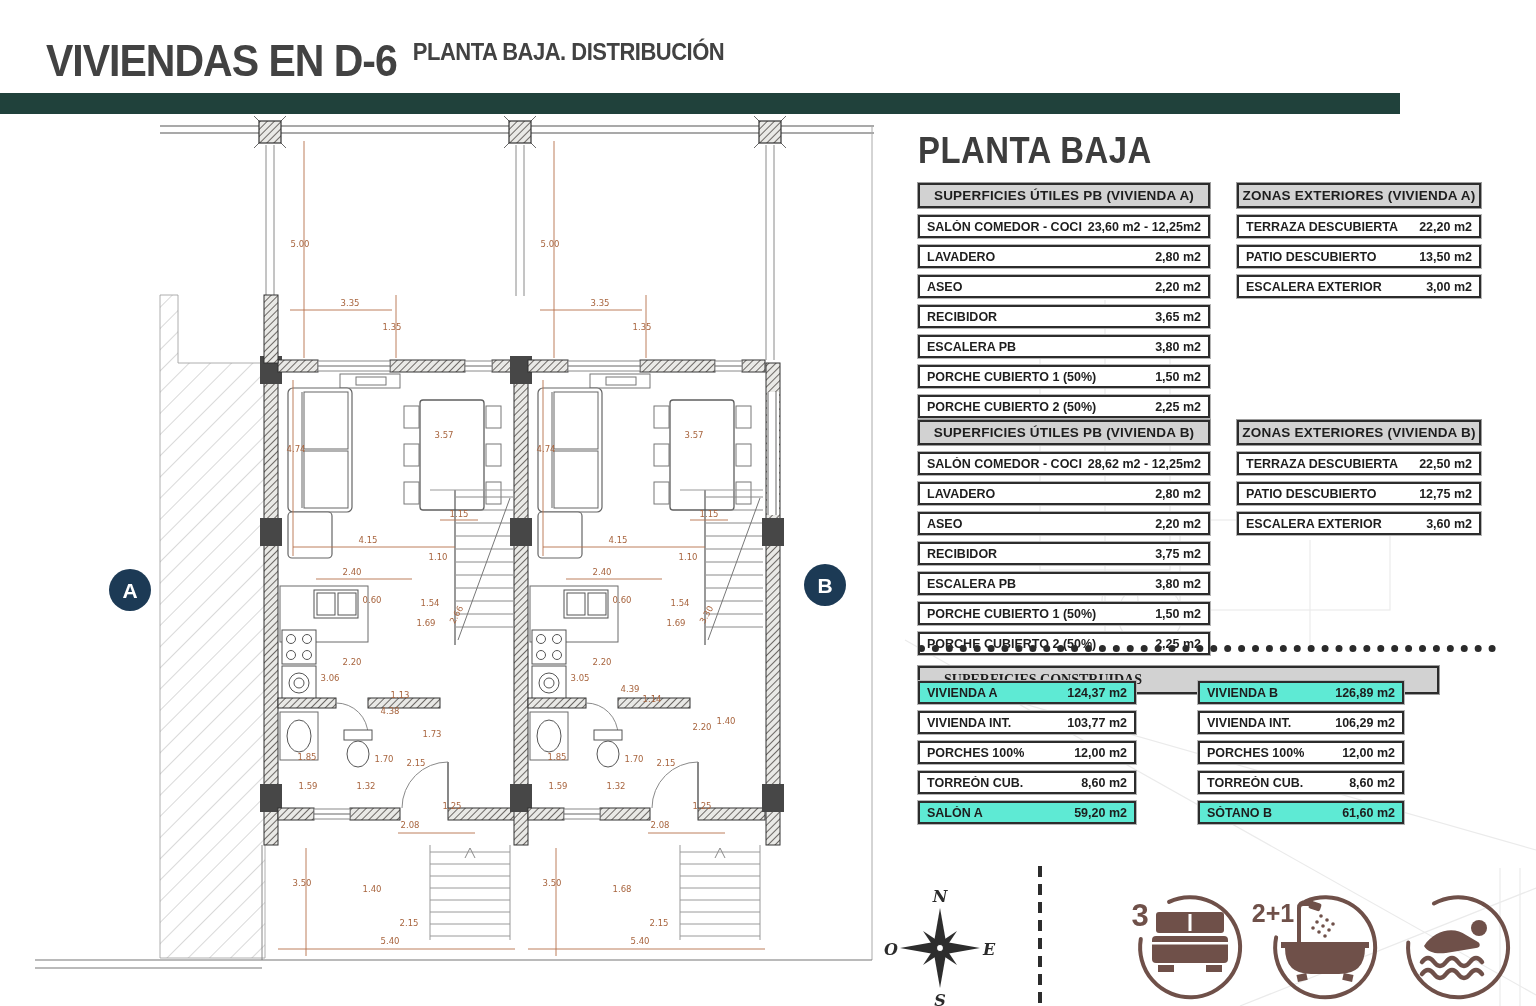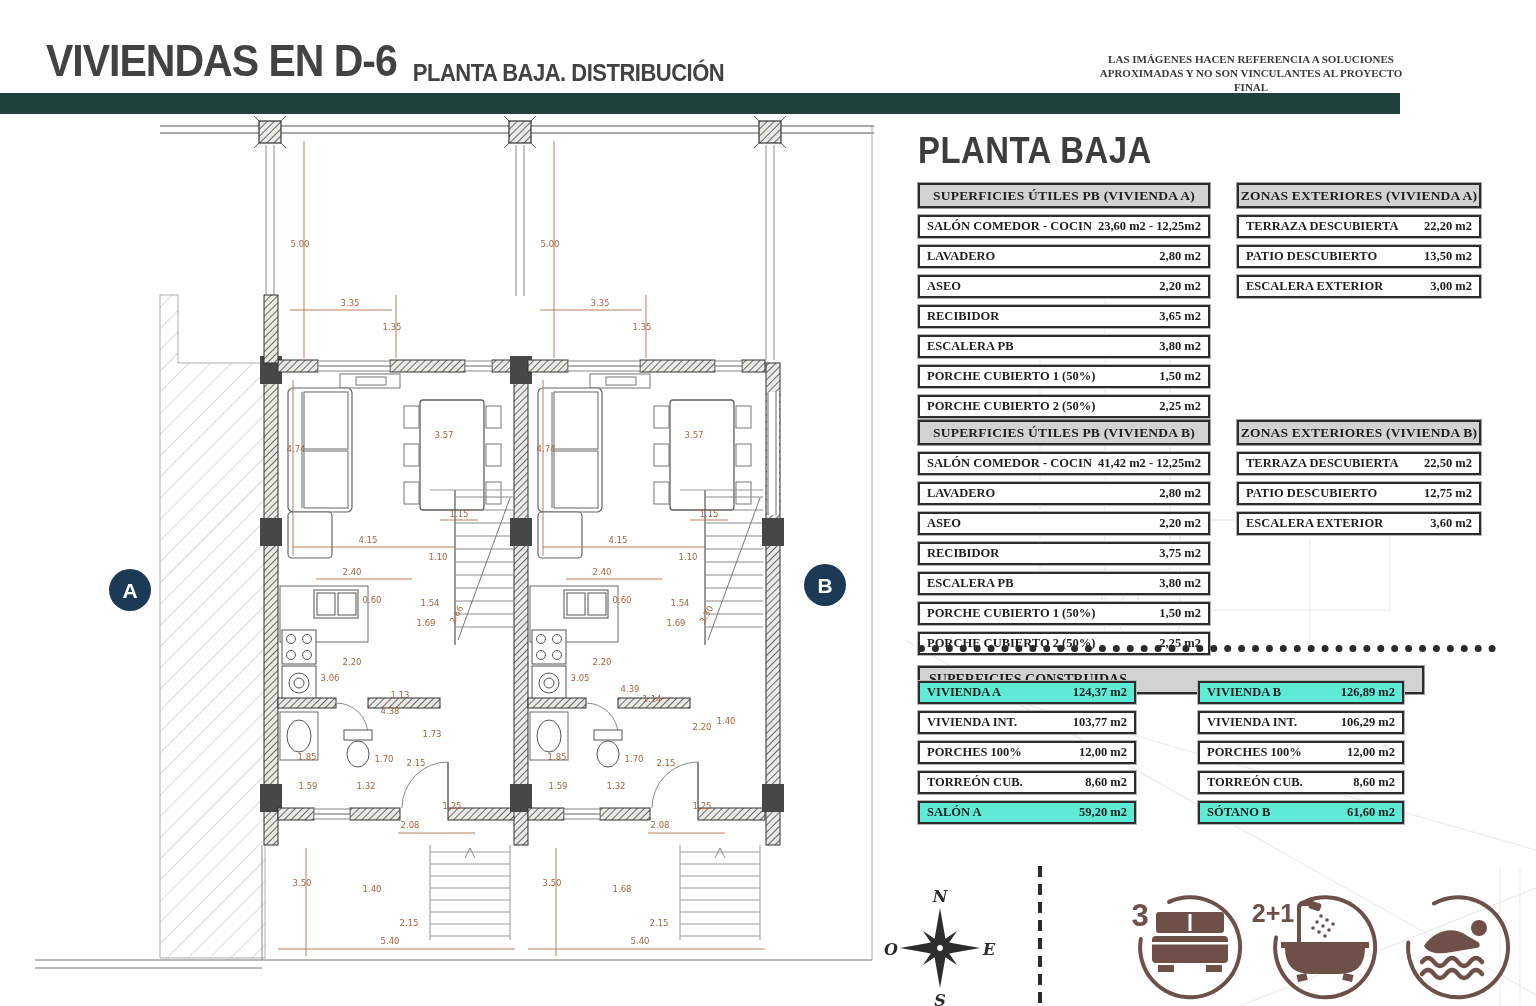--- a/index.html
+++ b/index.html
@@ -1,61 +1,57 @@
 <!DOCTYPE html>
 <html><head>
 <meta charset="utf-8">
 <style>
   html,body{margin:0;padding:0;background:#ffffff;}
   #page{position:relative;width:1536px;height:1006px;background:#ffffff;overflow:hidden;
         font-family:"Liberation Serif",serif;}
   
-  #title-wrap{position:absolute;left:46px;top:40px;display:flex;align-items:flex-end;color:#424242;}
+  #title-wrap{position:absolute;left:46px;top:40px;display:flex;align-items:flex-start;color:#424242;}
   #title-main{font-family:"Liberation Sans",sans-serif;font-weight:800;font-size:41px;letter-spacing:-1px;
               transform:scaleY(1.08);transform-origin:left bottom;white-space:nowrap;}
   #title-sub{font-family:"Liberation Sans",sans-serif;font-weight:800;font-size:22px;letter-spacing:-0.5px;
              margin-left:16px;transform:scaleY(1.05);transform-origin:left bottom;white-space:nowrap;}
   #disclaimer{position:absolute;left:1098px;top:52px;width:306px;text-align:center;
               font-family:"Liberation Serif",serif;font-weight:bold;font-size:11px;line-height:14px;color:#3a3a3a;}
   #teal-bar{position:absolute;left:0;top:93px;width:1400px;height:21px;background:#20413b;}
   
   #panel-heading{position:absolute;left:918px;top:128px;font-family:"Liberation Sans",sans-serif;
                  font-weight:800;font-size:35px;letter-spacing:0.5px;color:#3d3d3d;
                  transform:scaleY(1.08) scaleX(.94);transform-origin:left top;white-space:nowrap;}
-  .stable{position:absolute;font-family:Liberation Serif, serif;font-weight:bold;color:#1d1d1d;text-align:center;}
+  .stable{position:absolute;font-family:Liberation Sans, sans-serif;font-weight:bold;color:#1d1d1d;text-align:center;}
   .thead{height:21px;background:#d2d2d2;border:2px solid #2c2c2c;box-shadow:0 0 0 1px #9d9d9d;
          display:flex;align-items:center;justify-content:center;font-size:13.5px;letter-spacing:.2px;}
   .trow{height:19px;margin-top:7px;background:#ffffff;border:2px solid #2c2c2c;box-shadow:0 0 0 1px #b5b5b5;
         display:flex;justify-content:space-between;align-items:center;padding:0 7px;font-size:12.5px;white-space:nowrap;}
   .trow.shaded{background:#5eead4;}
   .trow .tlabel{overflow:hidden;}
   .trow .tvalue{margin-left:6px;}
   #dotted-sep{position:absolute;left:918px;top:645px;width:578px;height:0;border-top:7px dotted #2b2b2b;}
   #constr-header{position:absolute;left:918px;top:666px;width:493px;height:24px;background:#d2d2d2;
                  border:2px solid #2c2c2c;box-shadow:0 0 0 1px #9d9d9d;display:flex;align-items:center;
-                 font-family:"Liberation Serif",serif;font-weight:bold;font-size:14px;color:#1d1d1d;padding-left:9px;}
+                 font-family:"Liberation Serif",serif;font-weight:bold;font-size:14px;color:#1d1d1d;padding-left:24px;}
   svg{position:absolute;left:0;top:0;}
   .dim{font:8.5px "DejaVu Sans",sans-serif;fill:#a8653f;text-anchor:middle;}
   .marker-label{font:bold 21px "Liberation Sans",sans-serif;fill:#ffffff;text-anchor:middle;}
   .compass-letter{font:italic bold 16px "DejaVu Serif",serif;fill:#2b2b2b;text-anchor:middle;}
   .icon-count{font:bold 31px "Liberation Sans",sans-serif;fill:#6f5049;text-anchor:middle;}
   .icon-count.small{font-size:25px;}
 </style>
 </head>
 <body>
 
 <div id="page">
 
   <div id="title-wrap">
     <span id="title-main">VIVIENDAS EN D-6</span>
     <span id="title-sub">PLANTA BAJA. DISTRIBUCIÓN</span>
-  </div>
-  <div id="disclaimer">
-    <div>LAS IMÁGENES HACEN REFERENCIA A SOLUCIONES</div>
-    <div>APROXIMADAS Y NO SON VINCULANTES AL PROYECTO FINAL</div>
   </div>
   <div id="teal-bar"></div>
 
   <svg width="1536" height="1006" viewBox="0 0 1536 1006">
     <g stroke="#ebebeb" stroke-width="1.2" fill="none">
       <path d="M905,640 L1536,995"></path>
       <path d="M1010,700 L1536,850"></path>
       <path d="M1240,1006 L1536,888"></path>
       <path d="M1105,300 L1105,648"></path>
       <path d="M1310,540 L1310,648"></path>
@@ -355,21 +351,21 @@
       </div>
   </div>
 
   <div class="stable" style="left:918px;top:420px;width:292px">
     <div class="thead">
       <span>SUPERFICIES ÚTILES PB (VIVIENDA B)</span>
     </div>
     <div>
         <div class="trow">
           <span class="tlabel">SALÓN COMEDOR  - COCINA</span>
-          <span class="tvalue">41,42 m2 - 12,25m2</span>
+          <span class="tvalue">28,62 m2 - 12,25m2</span>
         </div>
         <div class="trow">
           <span class="tlabel">LAVADERO</span>
           <span class="tvalue">2,80 m2</span>
         </div>
         <div class="trow">
           <span class="tlabel">ASEO</span>
           <span class="tvalue">2,20 m2</span>
         </div>
         <div class="trow">

